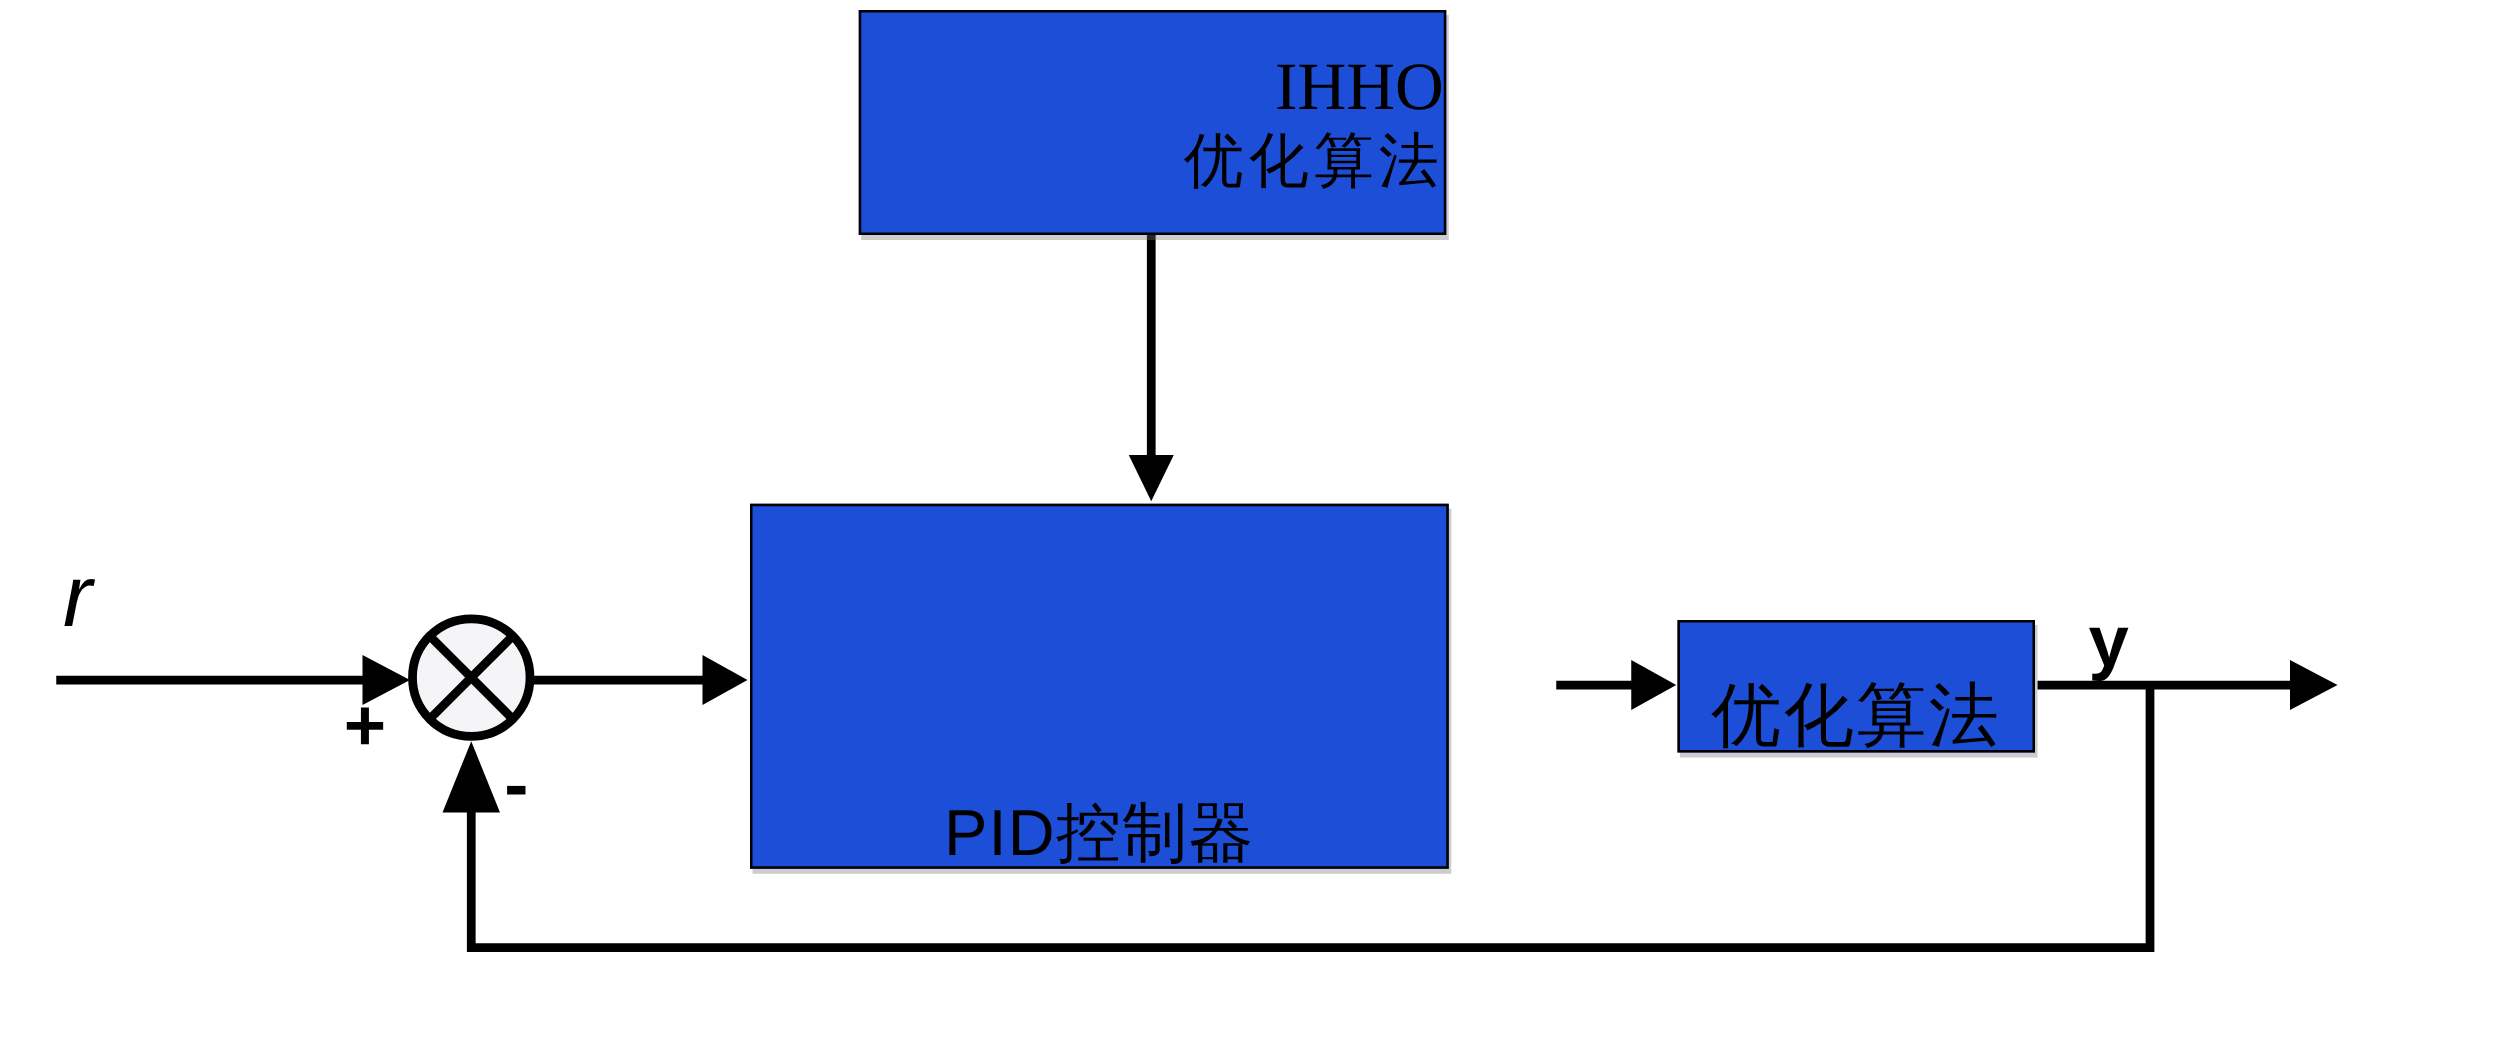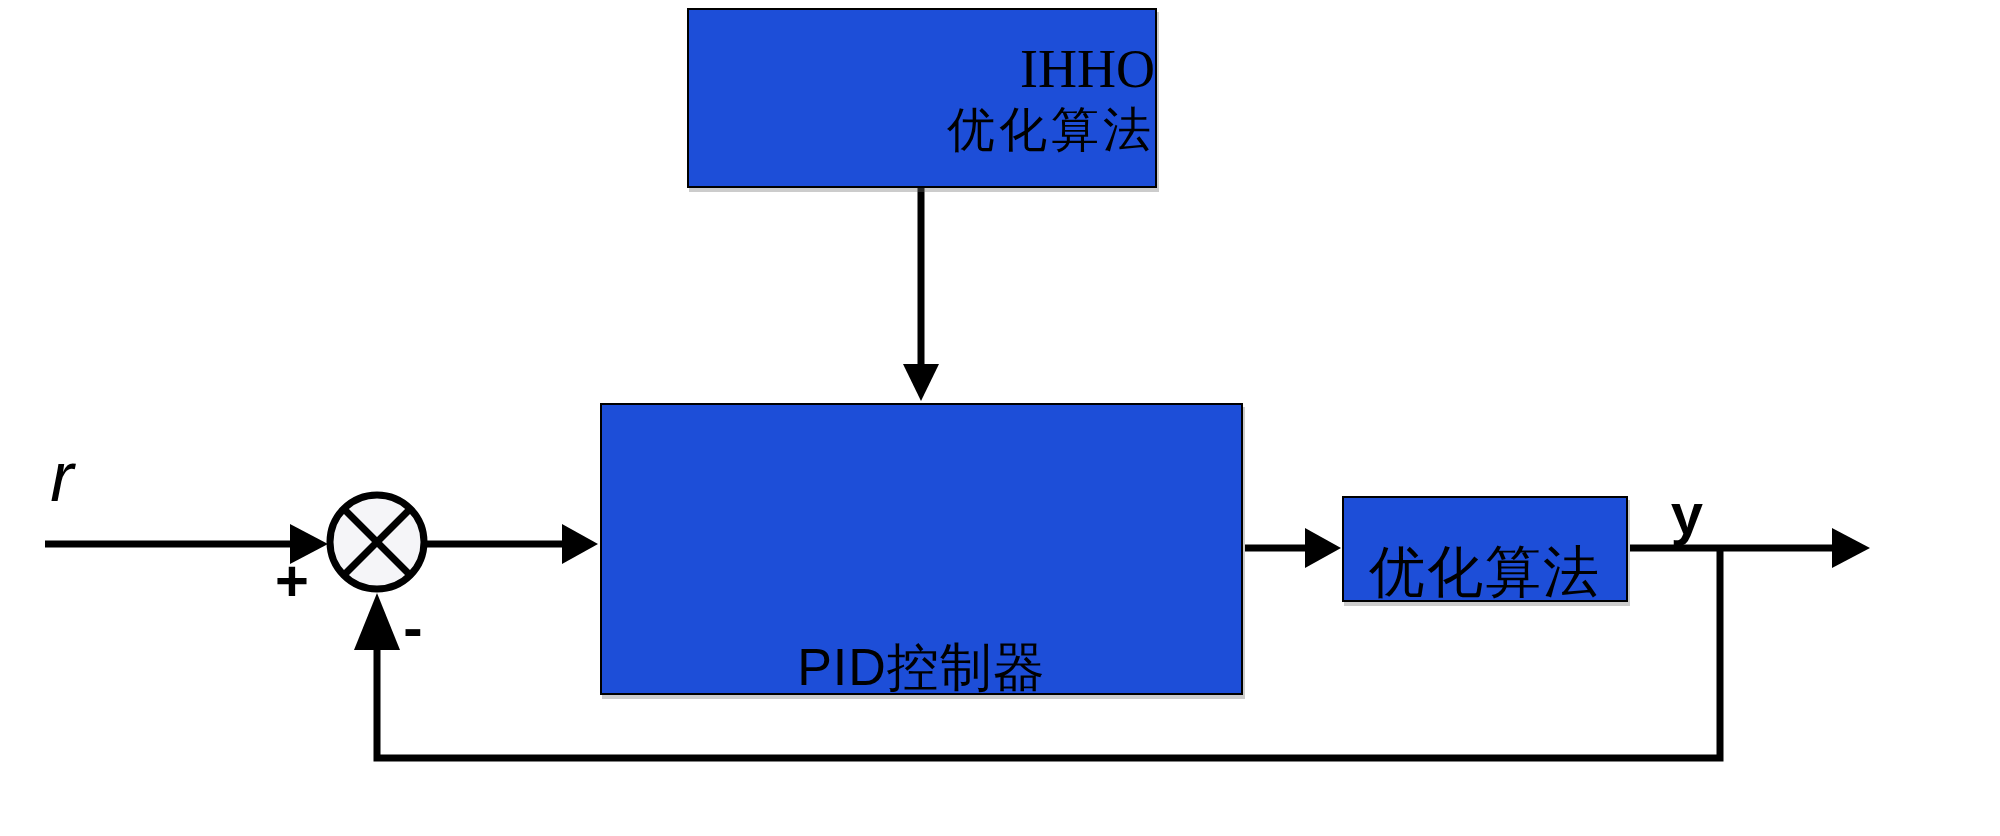--- a/index.html
+++ b/index.html
@@ -47,21 +47,21 @@
     line-height: 1;
   }
   .optimizer-line2 {
     font-size: 48px;
     line-height: 1;
     letter-spacing: 4px;
   }
   .box-pid {
     left: 600px;
     top: 403px;
-    width: 643px;
+    width: 559px;
     height: 292px;
   }
   .pid-label {
     font-size: 52px;
     line-height: 1;
     letter-spacing: 1px;
   }
   .box-plant {
     left: 1342px;
     top: 496px;

